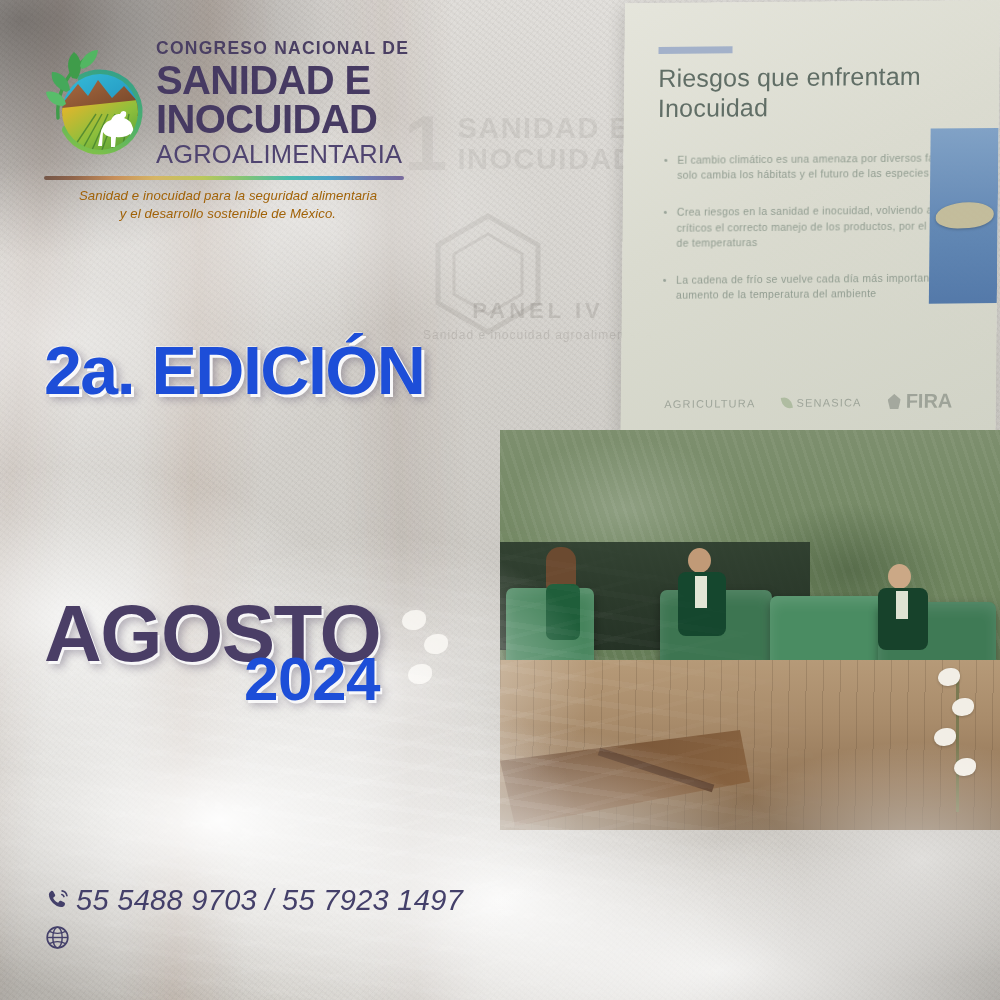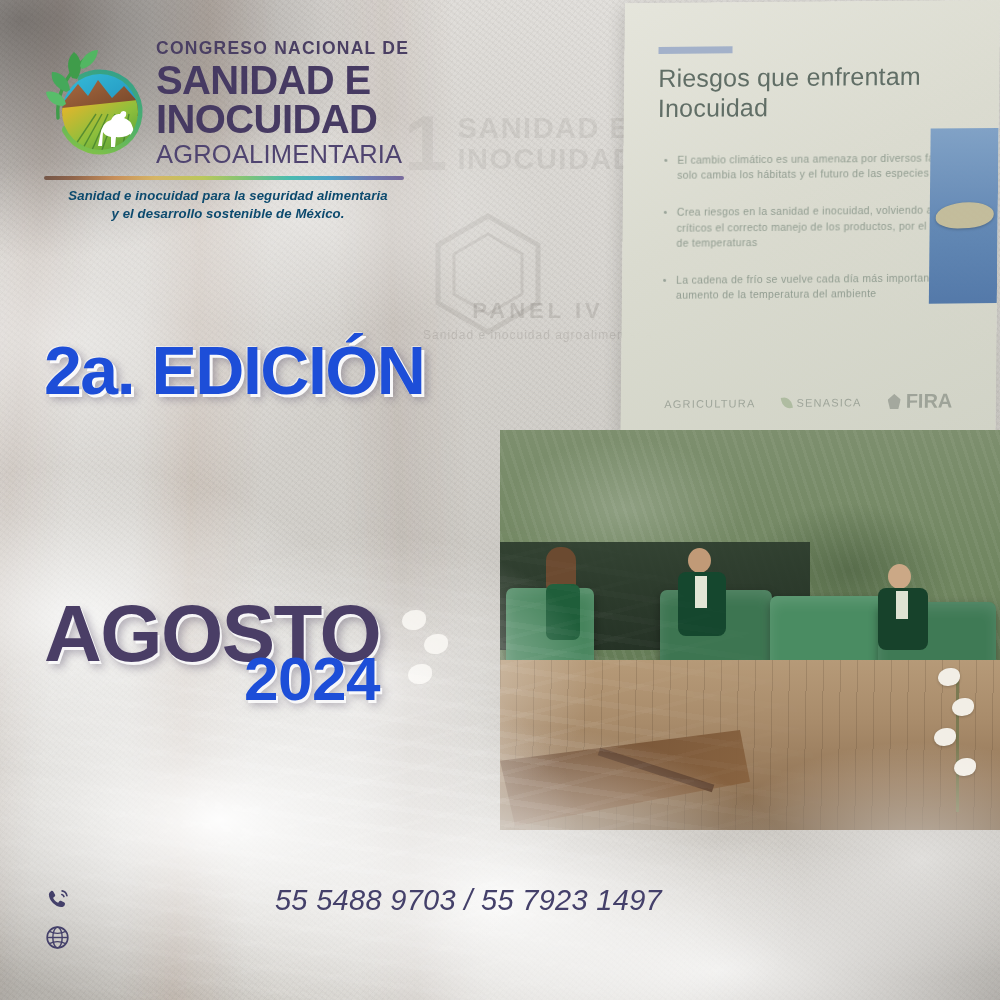--- a/index.html
+++ b/index.html
@@ -251,21 +251,21 @@
   .rainbow-rule{
     margin:9px 0 7px 6px;width:360px;height:4px;border-radius:2px;
     background:linear-gradient(90deg,
       #6b4a3a 0%, #8a5a3d 8%, #c98a4e 20%, #d8b45a 31%,
       #b9c84e 44%, #74c26a 56%, #35b7a8 68%, #3a9bc4 79%,
       #5f6fae 90%, #6a5a94 100%);
     opacity:.88;
   }
   .tagline{
     text-align:center;width:372px;margin-left:4px;
-    font-size:13.2px;font-style:italic;font-weight:700;color:#0c4a6e;
+    font-size:13.2px;font-style:italic;font-weight:400;color:#a16207;
     line-height:1.35;letter-spacing:.1px;
   }
 
   
   .edicion{
     position:absolute;left:44px;top:336px;
     font-size:68px;font-weight:700;letter-spacing:-1.5px;color:#1d4ed8;
     line-height:1;
     text-shadow:
       3px 3px 0 rgba(255,255,255,.92),
@@ -306,21 +306,21 @@
     text-shadow:2px 3px 0 rgba(255,255,255,.88), 5px 6px 9px rgba(70,60,90,.38);
   }
   .date-year{
     position:absolute;left:244px;top:648px;
     font-size:62px;font-weight:700;color:#1d4ed8;letter-spacing:-.5px;line-height:1;
     text-shadow:2px 3px 0 rgba(255,255,255,.88), 4px 5px 8px rgba(70,60,90,.38);
   }
 
   
   .contact{position:absolute;left:42px;top:884px;width:620px;}
-  .contact-line{display:flex;align-items:center;gap:16px;margin-bottom:6px;justify-content:space-between;}
+  .contact-line{display:flex;align-items:center;gap:4px;margin-bottom:6px;}
   .c-icon{width:30px;height:30px;flex:0 0 30px;display:flex;align-items:center;justify-content:center;}
   .c-text{
     font-size:29px;font-style:italic;font-weight:400;color:#44406a;
     letter-spacing:.3px;line-height:1.12;white-space:nowrap;
   }
   .contact-line.web .c-text{font-size:26px;}
 </style>
 </head>
 <body>
 

